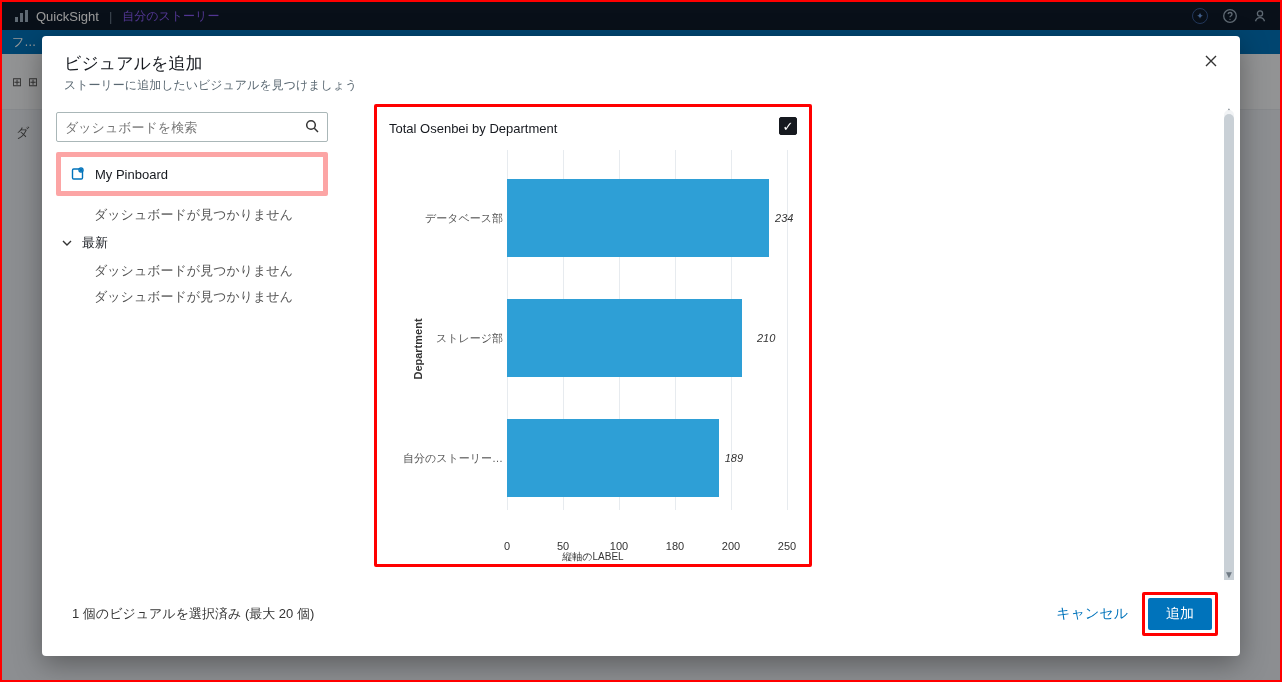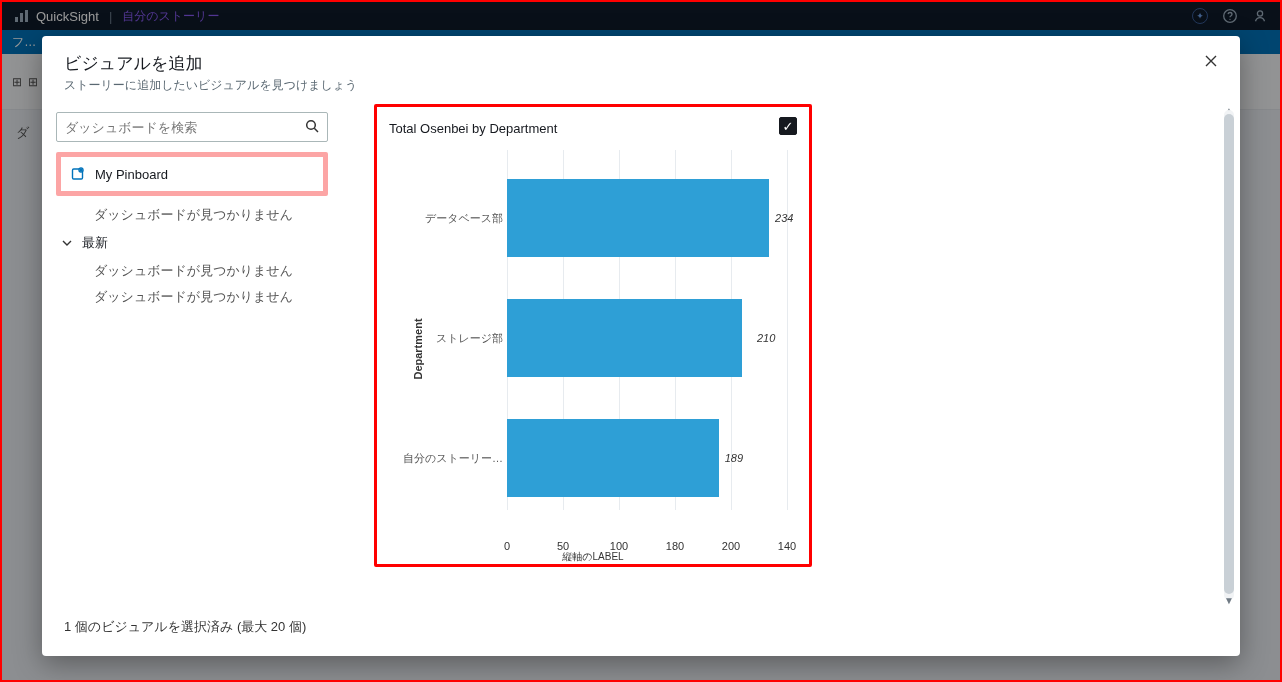--- a/index.html
+++ b/index.html
@@ -117,21 +117,21 @@
     }
     .grid-line { position:absolute; top:0; bottom:20px; width:1px; background:#e7ebef;}
     .y-cat { position:absolute; left:-112px; width:108px; text-align:right; font-size:11px; color:#555; line-height:12px;}
     .bar { position:absolute; height:78px; background:#2e9fd6;}
     .bar-val { position:absolute; font-size:11px; color:#333;font-style:italic;}
     .x-tick { position:absolute; bottom:-22px; transform:translateX(-50%); font-size:11px; color:#333;}
     .x-label-clip { position:absolute; left:0; right:0; bottom:-10px; height:14px; overflow:hidden; text-align:center; font-size:10px; color:#333;margin-top:21px;}
 
     .modal-footer {
       display:flex; align-items:center; justify-content:space-between;
-      padding: 12px 22px 20px; border-top:none;
+      padding: 12px 22px 20px; border-top:none;margin-left:8px;
     }
     .sel-text { font-size:13px; color:#333;}
     .footer-buttons { display:flex; align-items:center; gap:14px;}
     .btn-cancel { color:#0073bb; font-size:14px; cursor:pointer;}
     .btn-add {
       background:#0073bb; color:#fff; border:none; padding:7px 18px; font-size:14px; border-radius:2px; cursor:pointer;
     }
     .btn-add-wrap { border:3px solid #ff0000; padding:3px; border-radius:2px;}
   </style>
 </head>
@@ -242,21 +242,21 @@
                 <div class="x-tick" style="left: 0px;">0</div>
                 <div class="grid-line" style="left: 56px;"></div>
                 <div class="x-tick" style="left: 56px;">50</div>
                 <div class="grid-line" style="left: 112px;"></div>
                 <div class="x-tick" style="left: 112px;">100</div>
                 <div class="grid-line" style="left: 168px;"></div>
                 <div class="x-tick" style="left: 168px;">180</div>
                 <div class="grid-line" style="left: 224px;"></div>
                 <div class="x-tick" style="left: 224px;">200</div>
                 <div class="grid-line" style="left: 280px;"></div>
-                <div class="x-tick" style="left: 280px;">140</div>
+                <div class="x-tick" style="left: 280px;">250</div>
                 <div class="bar" style="top: 29px; left: 0px; width: 262.08px; background: rgb(46, 159, 214);"></div>
                 <div class="y-cat" style="top: 62px;">データベース部</div>
                 <div class="bar-val" style="top: 62px; left: 268.08px;">234</div>
                 <div class="bar" style="top: 149px; left: 0px; width: 235.2px; background: rgb(46, 159, 214);"></div>
                 <div class="y-cat" style="top: 182px;">ストレージ部</div>
                 <div class="bar-val" style="top: 182px; left: 250px;">210</div>
                 <div class="bar" style="top: 269px; left: 0px; width: 211.68px; background: rgb(46, 159, 214);"></div>
                 <div class="y-cat" style="top: 302px;">自分のストーリー…</div>
                 <div class="bar-val" style="top: 302px; left: 217.68px;">189</div>
               </div>
@@ -268,16 +268,20 @@
           <div class="scroll-arrow up">▲</div>
           <div class="scroll-track"></div>
           <div class="scroll-thumb"></div>
           <div class="scroll-arrow down">▼</div>
         </div>
       </div>
     </div>
 
     <div class="modal-footer">
       <div class="sel-text">1 個のビジュアルを選択済み (最大 20 個)</div>
+      <div class="footer-buttons">
+        <span class="btn-cancel">キャンセル</span>
+        <span class="btn-add-wrap"><button class="btn-add">追加</button></span>
+      </div>
     </div>
 
   </div>
 </div>
 
 </body></html>

